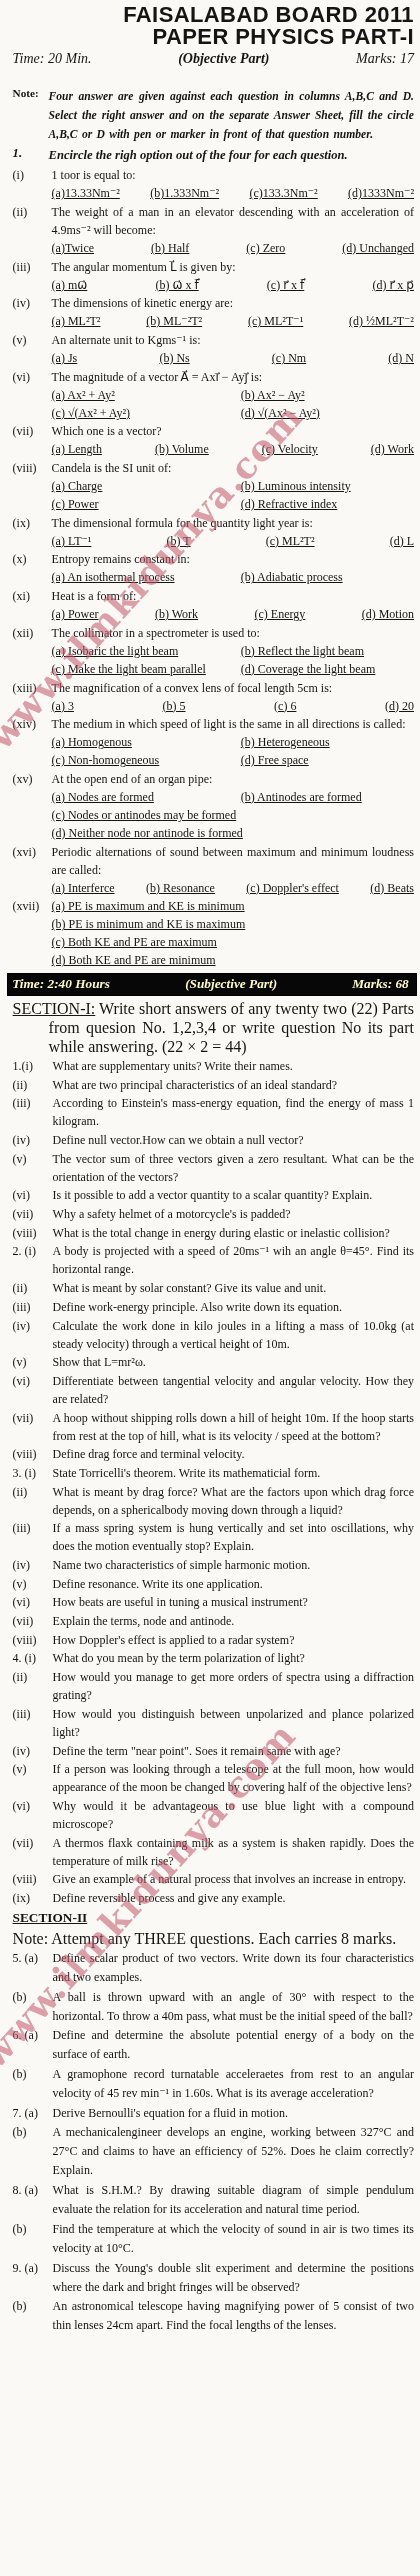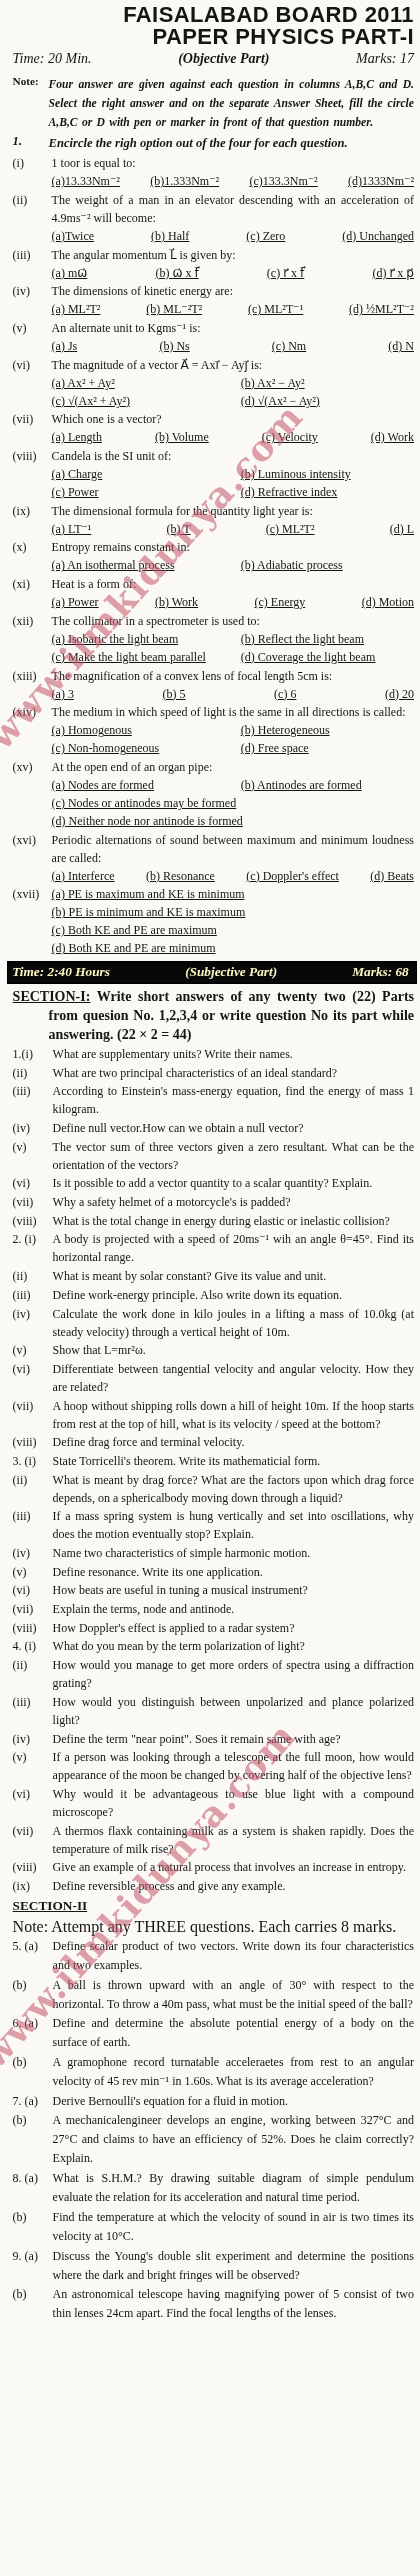--- a/index.html
+++ b/index.html
@@ -35,21 +35,21 @@
     font-weight:800;
     font-size:22px;
     line-height:22px;
     letter-spacing:0.4px;
   }
   .meta{
     display:flex;justify-content:space-between;align-items:baseline;
     font-size:14px;font-style:italic;line-height:19.6px;margin-top:0.7px;
   }
   .meta .part{font-weight:bold;}
-  .note{display:flex;margin-top:7px;}
+  .note{display:flex;margin-top:19px;}
   .notelabel{flex:none;width:36px;font-weight:bold;font-size:11.2px;}
   .notetext{flex:1;font-weight:bold;font-style:italic;font-size:11.6px;line-height:19px;text-align:justify;word-spacing:1.4px;}
   .instr{display:flex;margin-top:1.4px;}
   .instrnum{flex:none;width:36px;font-weight:bold;font-style:italic;font-size:12.6px;}
   .instrtext{flex:1;font-weight:bold;font-style:italic;font-size:12.6px;line-height:19px;}
   
   .mcqs{position:relative;z-index:2;margin-top:1.4px;}
   .q{display:flex;margin-bottom:0.7px;}
   .qnum{flex:none;width:39px;font-size:12px;line-height:18px;}
   .qbody{flex:1;min-width:0;}
@@ -63,21 +63,21 @@
   .bar{
     position:relative;z-index:2;
     margin:3.5px -2.8px 2.8px -5.6px;
     background:#070707;color:#fef9c3;
     display:flex;justify-content:space-between;align-items:center;
     font-weight:bold;font-style:italic;font-size:13.3px;
     height:21px;padding:0 7px 0 4.2px;
     border:0.7px solid #000;
   }
   
-  .s1head{position:relative;z-index:2;padding-left:36px;text-indent:-36px;font-weight:bold;font-size:14px;line-height:19px;text-align:justify;margin-bottom:1.4px;}
+  .s1head{position:relative;z-index:2;padding-left:36px;text-indent:-36px;font-weight:normal;font-size:16px;line-height:19px;text-align:justify;margin-bottom:1.4px;}
   .s1label{text-decoration:underline;}
   .s2head{position:relative;z-index:2;text-align:left;font-weight:bold;font-size:13.3px;line-height:20.3px;text-decoration:underline;margin-top:1.4px;}
   .s2note{position:relative;z-index:2;font-size:16px;line-height:19px;margin-bottom:1.4px;}
   
   .slist{position:relative;z-index:2;}
   .sitem{display:flex;margin-bottom:0.7px;}
   .snum{flex:none;width:40px;font-size:12px;line-height:18px;}
   .stext{flex:1;min-width:0;font-size:12px;line-height:18px;text-align:justify;}
   .sec2 .snum{line-height:19px;}
   .sec2 .stext{line-height:19px;}

